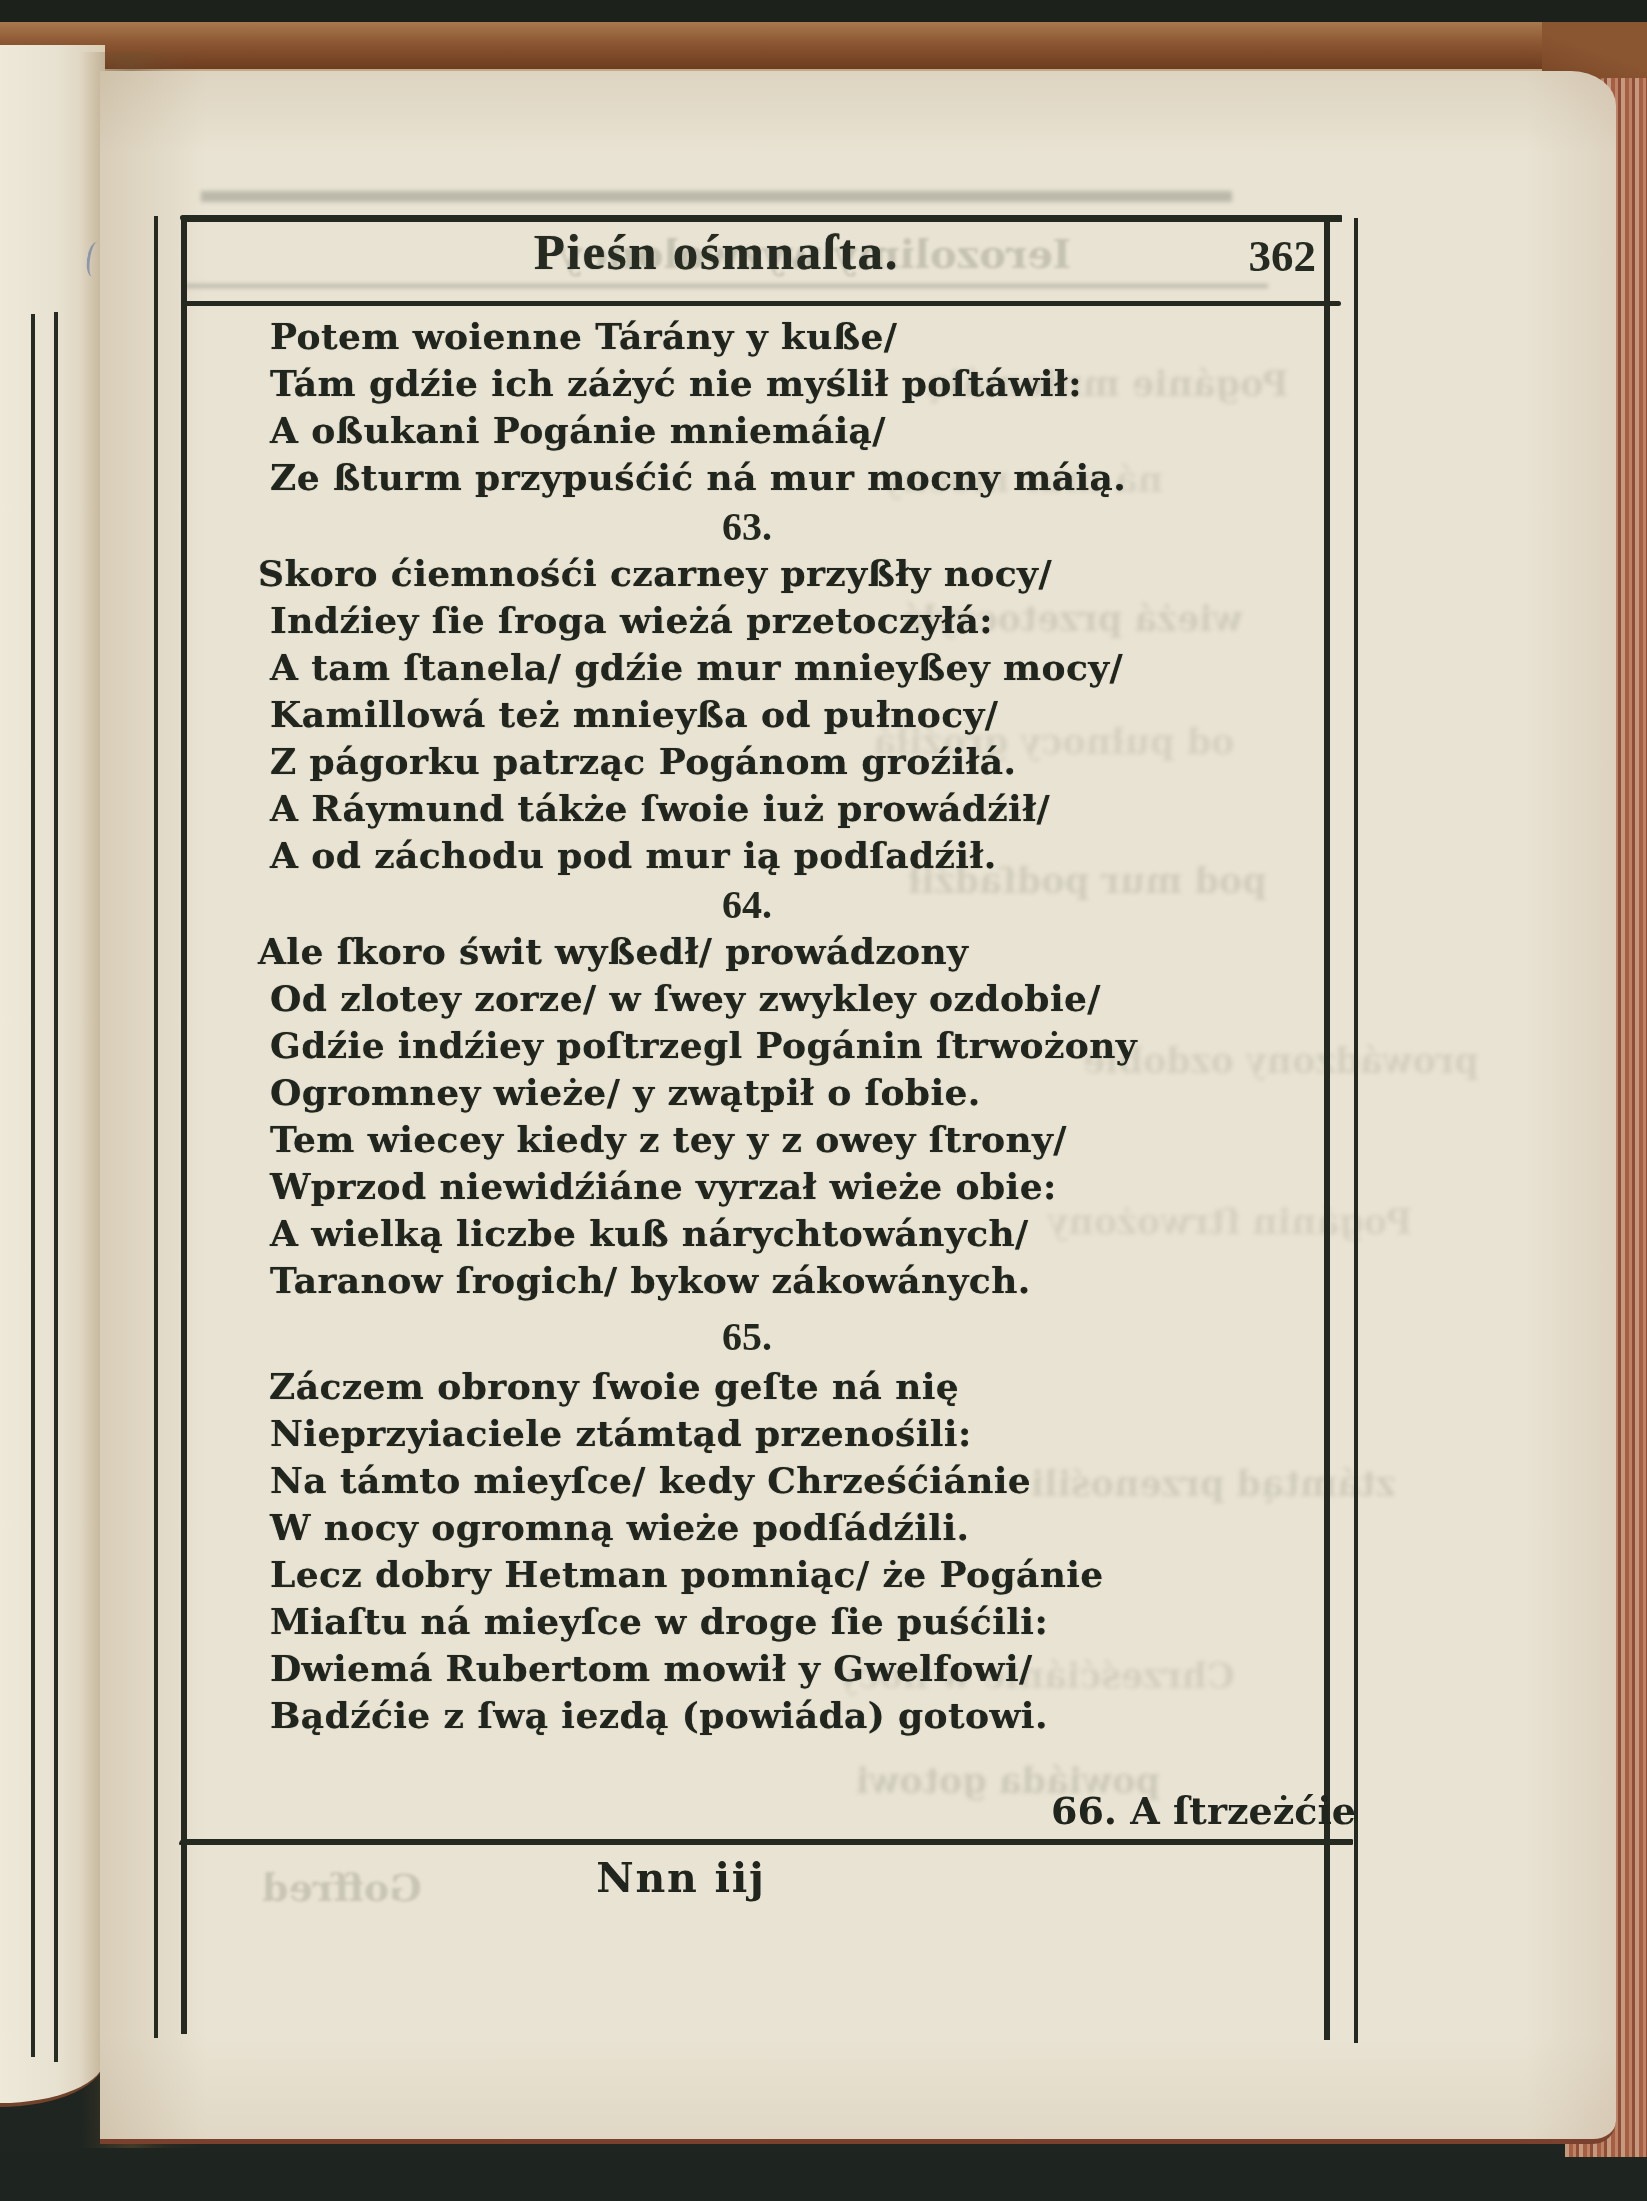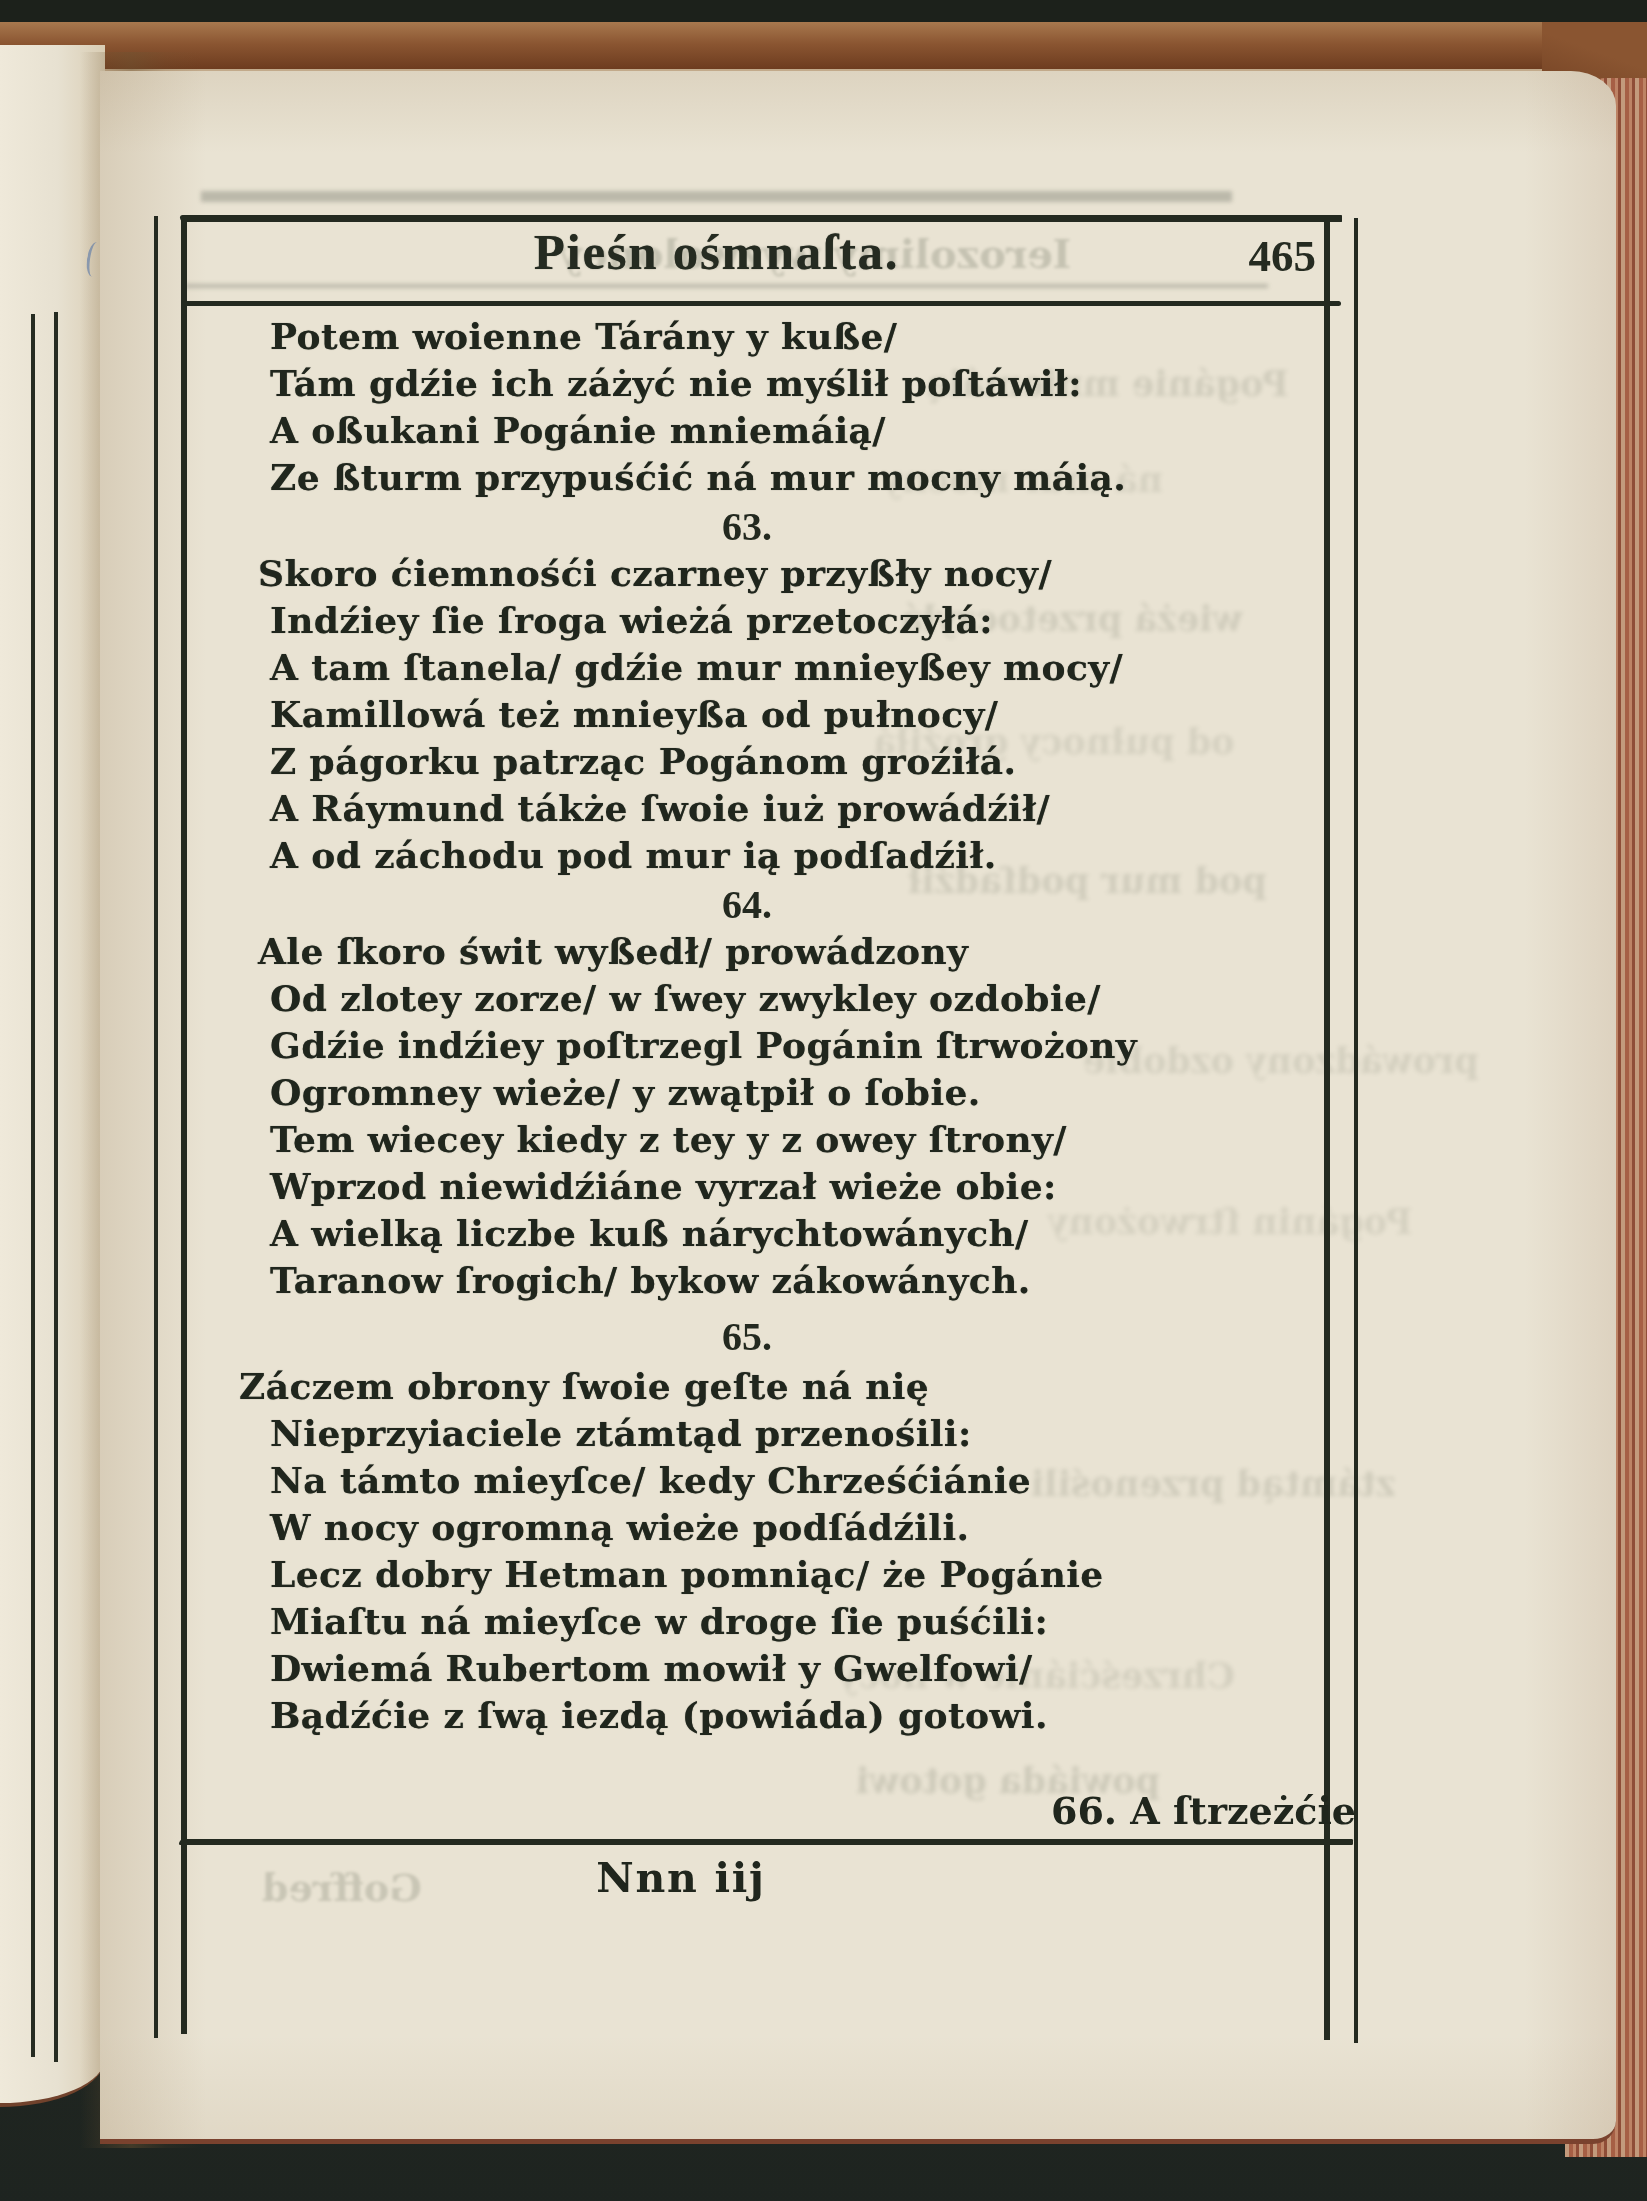--- a/index.html
+++ b/index.html
@@ -56,21 +56,21 @@
     font-family:"Liberation Serif",serif;font-weight:bold;font-size:51px;letter-spacing:1.7px;
     color:#252b21;text-shadow:0 0 0.9px rgba(37,43,33,.65);}
   .page-number{position:absolute;left:1211px;top:208px;width:105px;text-align:right;
     font-family:"Liberation Serif",serif;font-weight:bold;font-size:45px;color:#252b21;}
   
   .textblock{position:absolute;left:188px;top:293px;width:1144px;}
   .vline{height:47px;font-weight:bold;font-size:36px;letter-spacing:0.4px;white-space:nowrap;
     color:#20261d;text-shadow:0 0 0.9px rgba(32,38,29,.6);}
   .indent-cont{padding-left:82px;}
   .indent-first{padding-left:70px;}
-  .indent-first-d{padding-left:51px;}
+  .indent-first-d{padding-left:81px;}
   .stanza-number{height:49px;margin-left:489px;width:140px;text-align:center;
     font-family:"Liberation Serif",serif;font-weight:bold;font-size:40px;color:#23291f;}
   .stanza-number.tall{height:59px;padding-top:7px;box-sizing:border-box;}
   
   .signature{position:absolute;left:489px;top:1832px;width:384px;text-align:center;
     font-weight:bold;font-size:41px;letter-spacing:1.7px;color:#20261d;}
   .catchword{position:absolute;left:961px;top:1766px;width:395px;text-align:right;
     font-weight:bold;font-size:38px;color:#20261d;}
   
   .ghost{position:absolute;transform:scaleX(-1);filter:blur(2.3px);opacity:.15;
@@ -124,21 +124,21 @@
   <div class="rule top-rule"></div>
   <div class="subhead-faint rule smudge"></div>
   <div class="rule subhead-rule"></div>
   <div class="rule left-rule-outer"></div>
   <div class="rule left-rule-inner"></div>
   <div class="rule right-rule-inner"></div>
   <div class="rule right-rule-outer"></div>
   <div class="rule bottom-rule"></div>
 
   <div class="header-title">Pieśn ośmnaſta.</div>
-  <div class="page-number">465</div>
+  <div class="page-number">362</div>
 
   <div class="textblock">
     <div class="vline indent-cont">Potem woienne Tárány y kuße/</div>
     <div class="vline indent-cont">Tám gdźie ich záżyć nie myślił poſtáwił:</div>
     <div class="vline indent-cont">A oßukani Pogánie mniemáią/</div>
     <div class="vline indent-cont">Ze ßturm przypuśćić ná mur mocny máią.</div>
 
     <div class="stanza-number">63.</div>
     <div class="vline indent-first">Skoro ćiemnośći czarney przyßły nocy/</div>
     <div class="vline indent-cont">Indźiey ſie ſroga wieżá przetoczyłá:</div>

